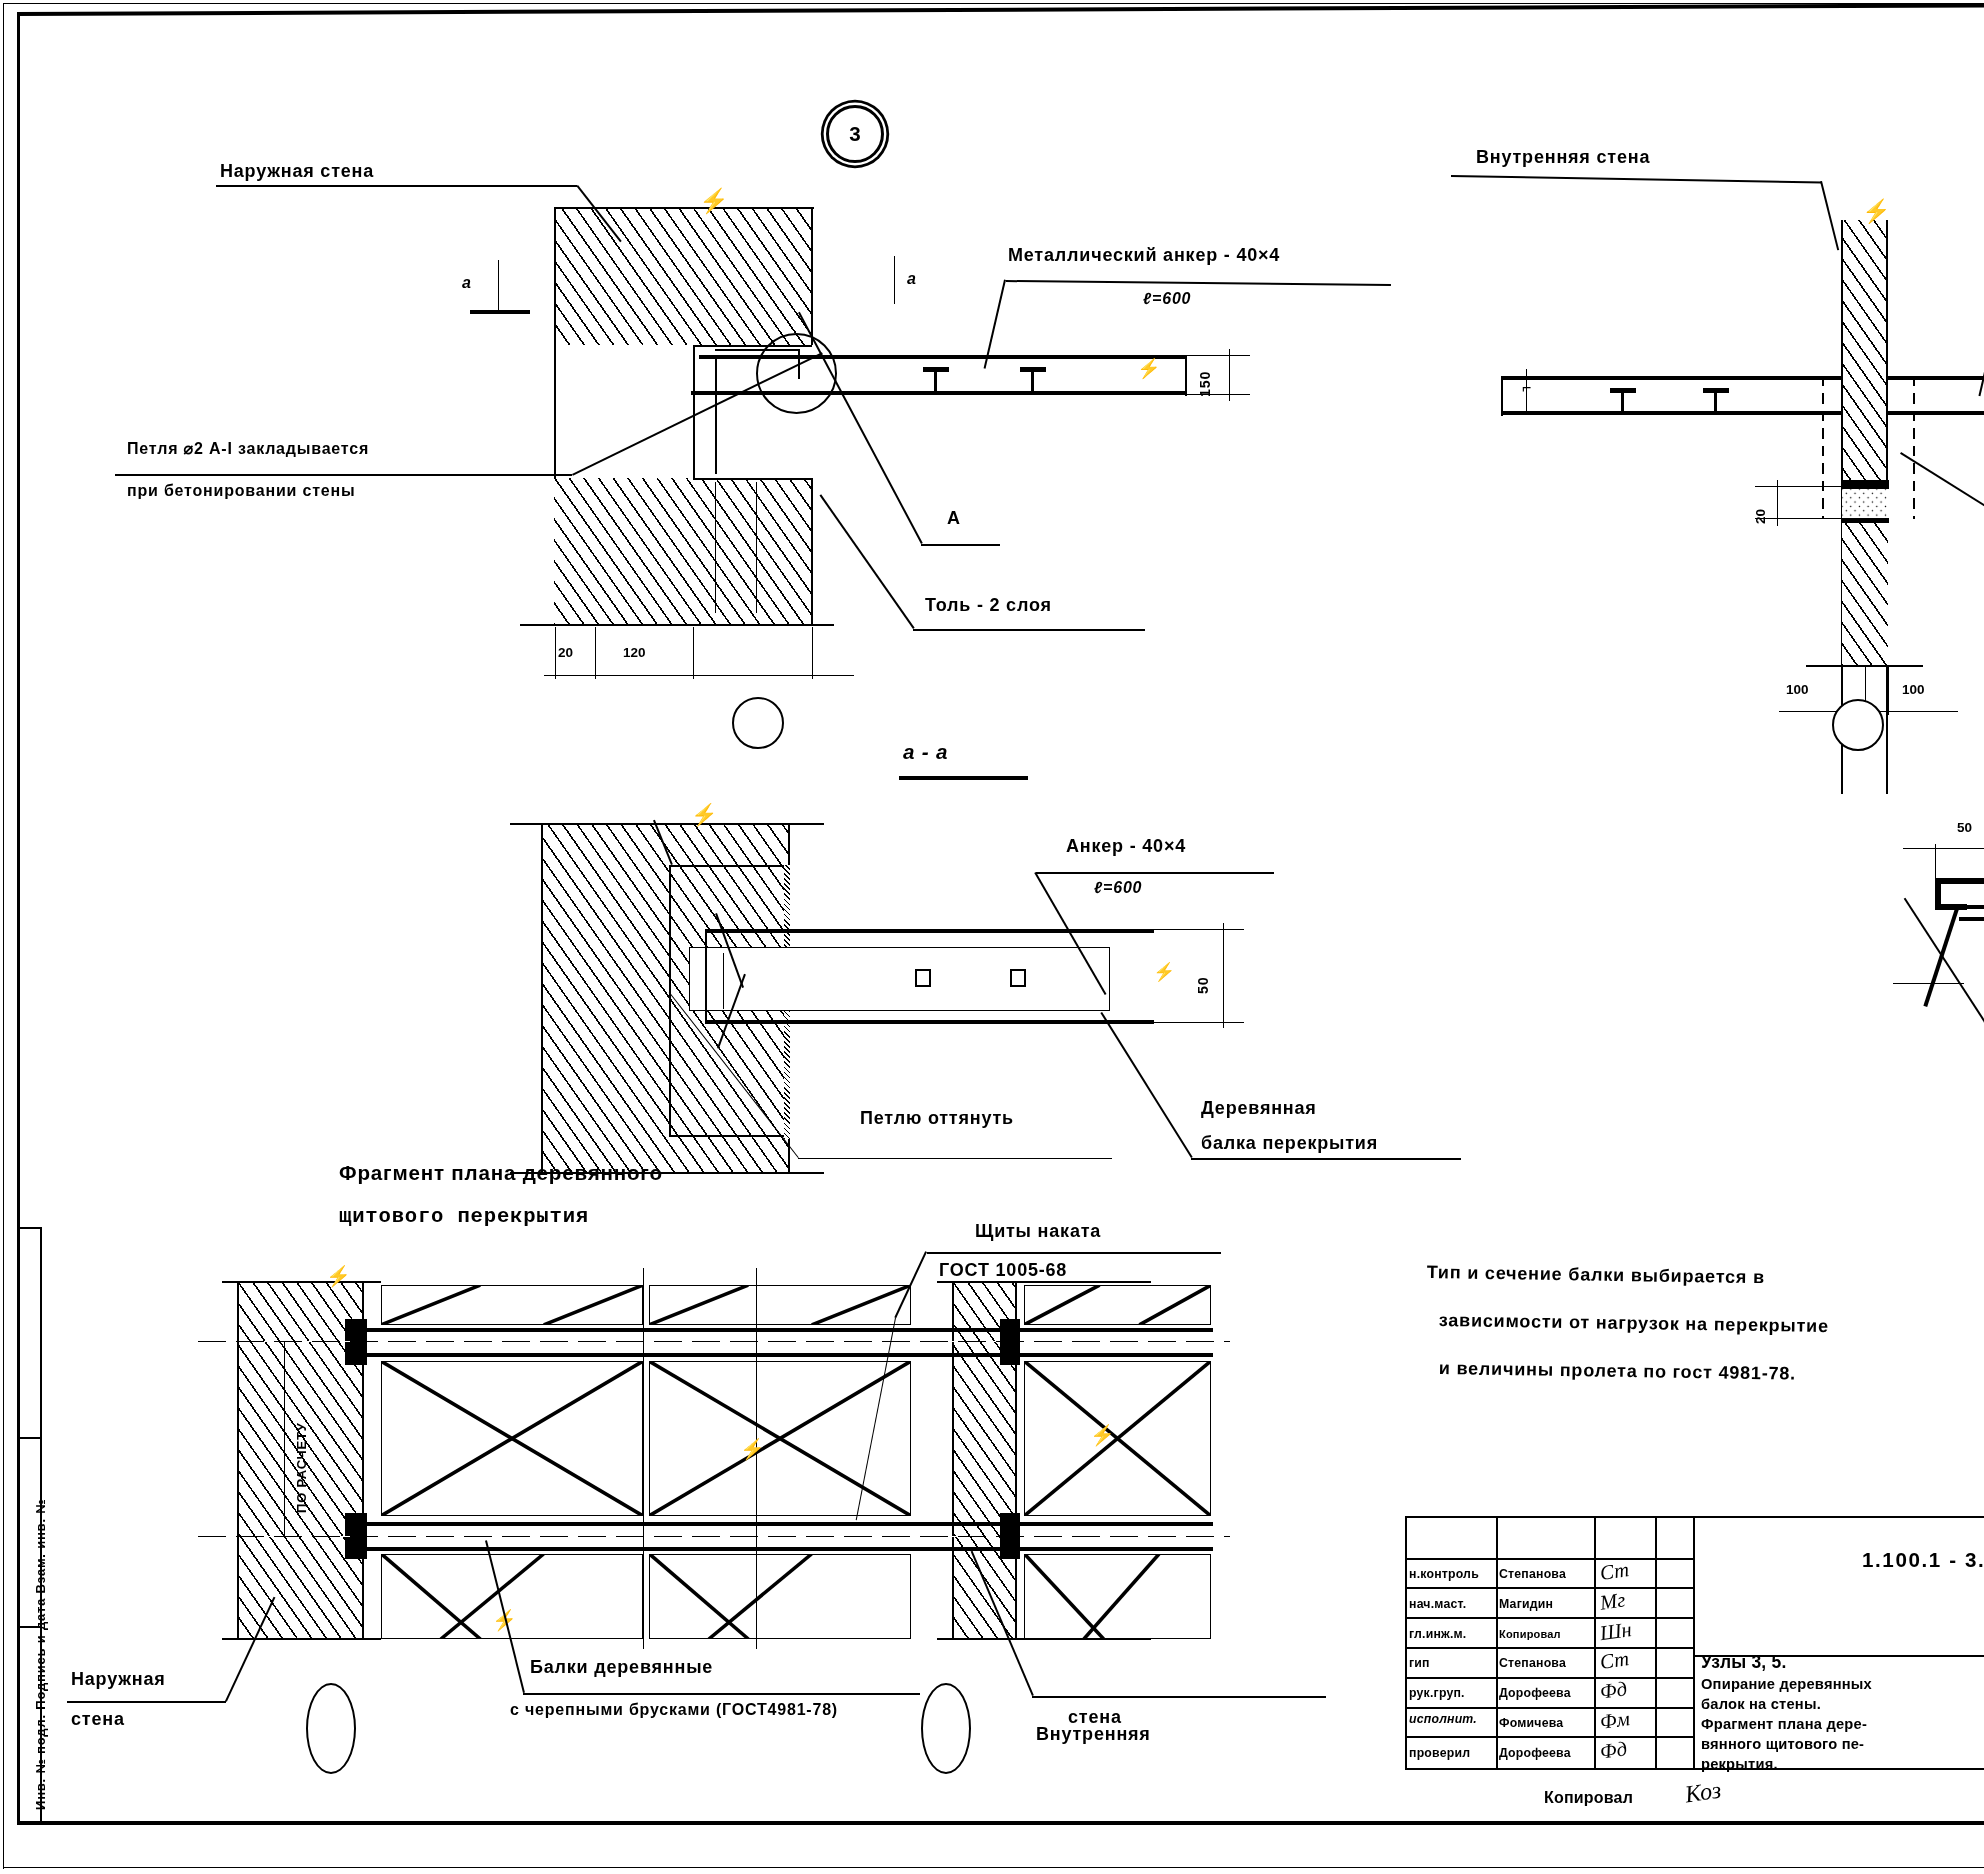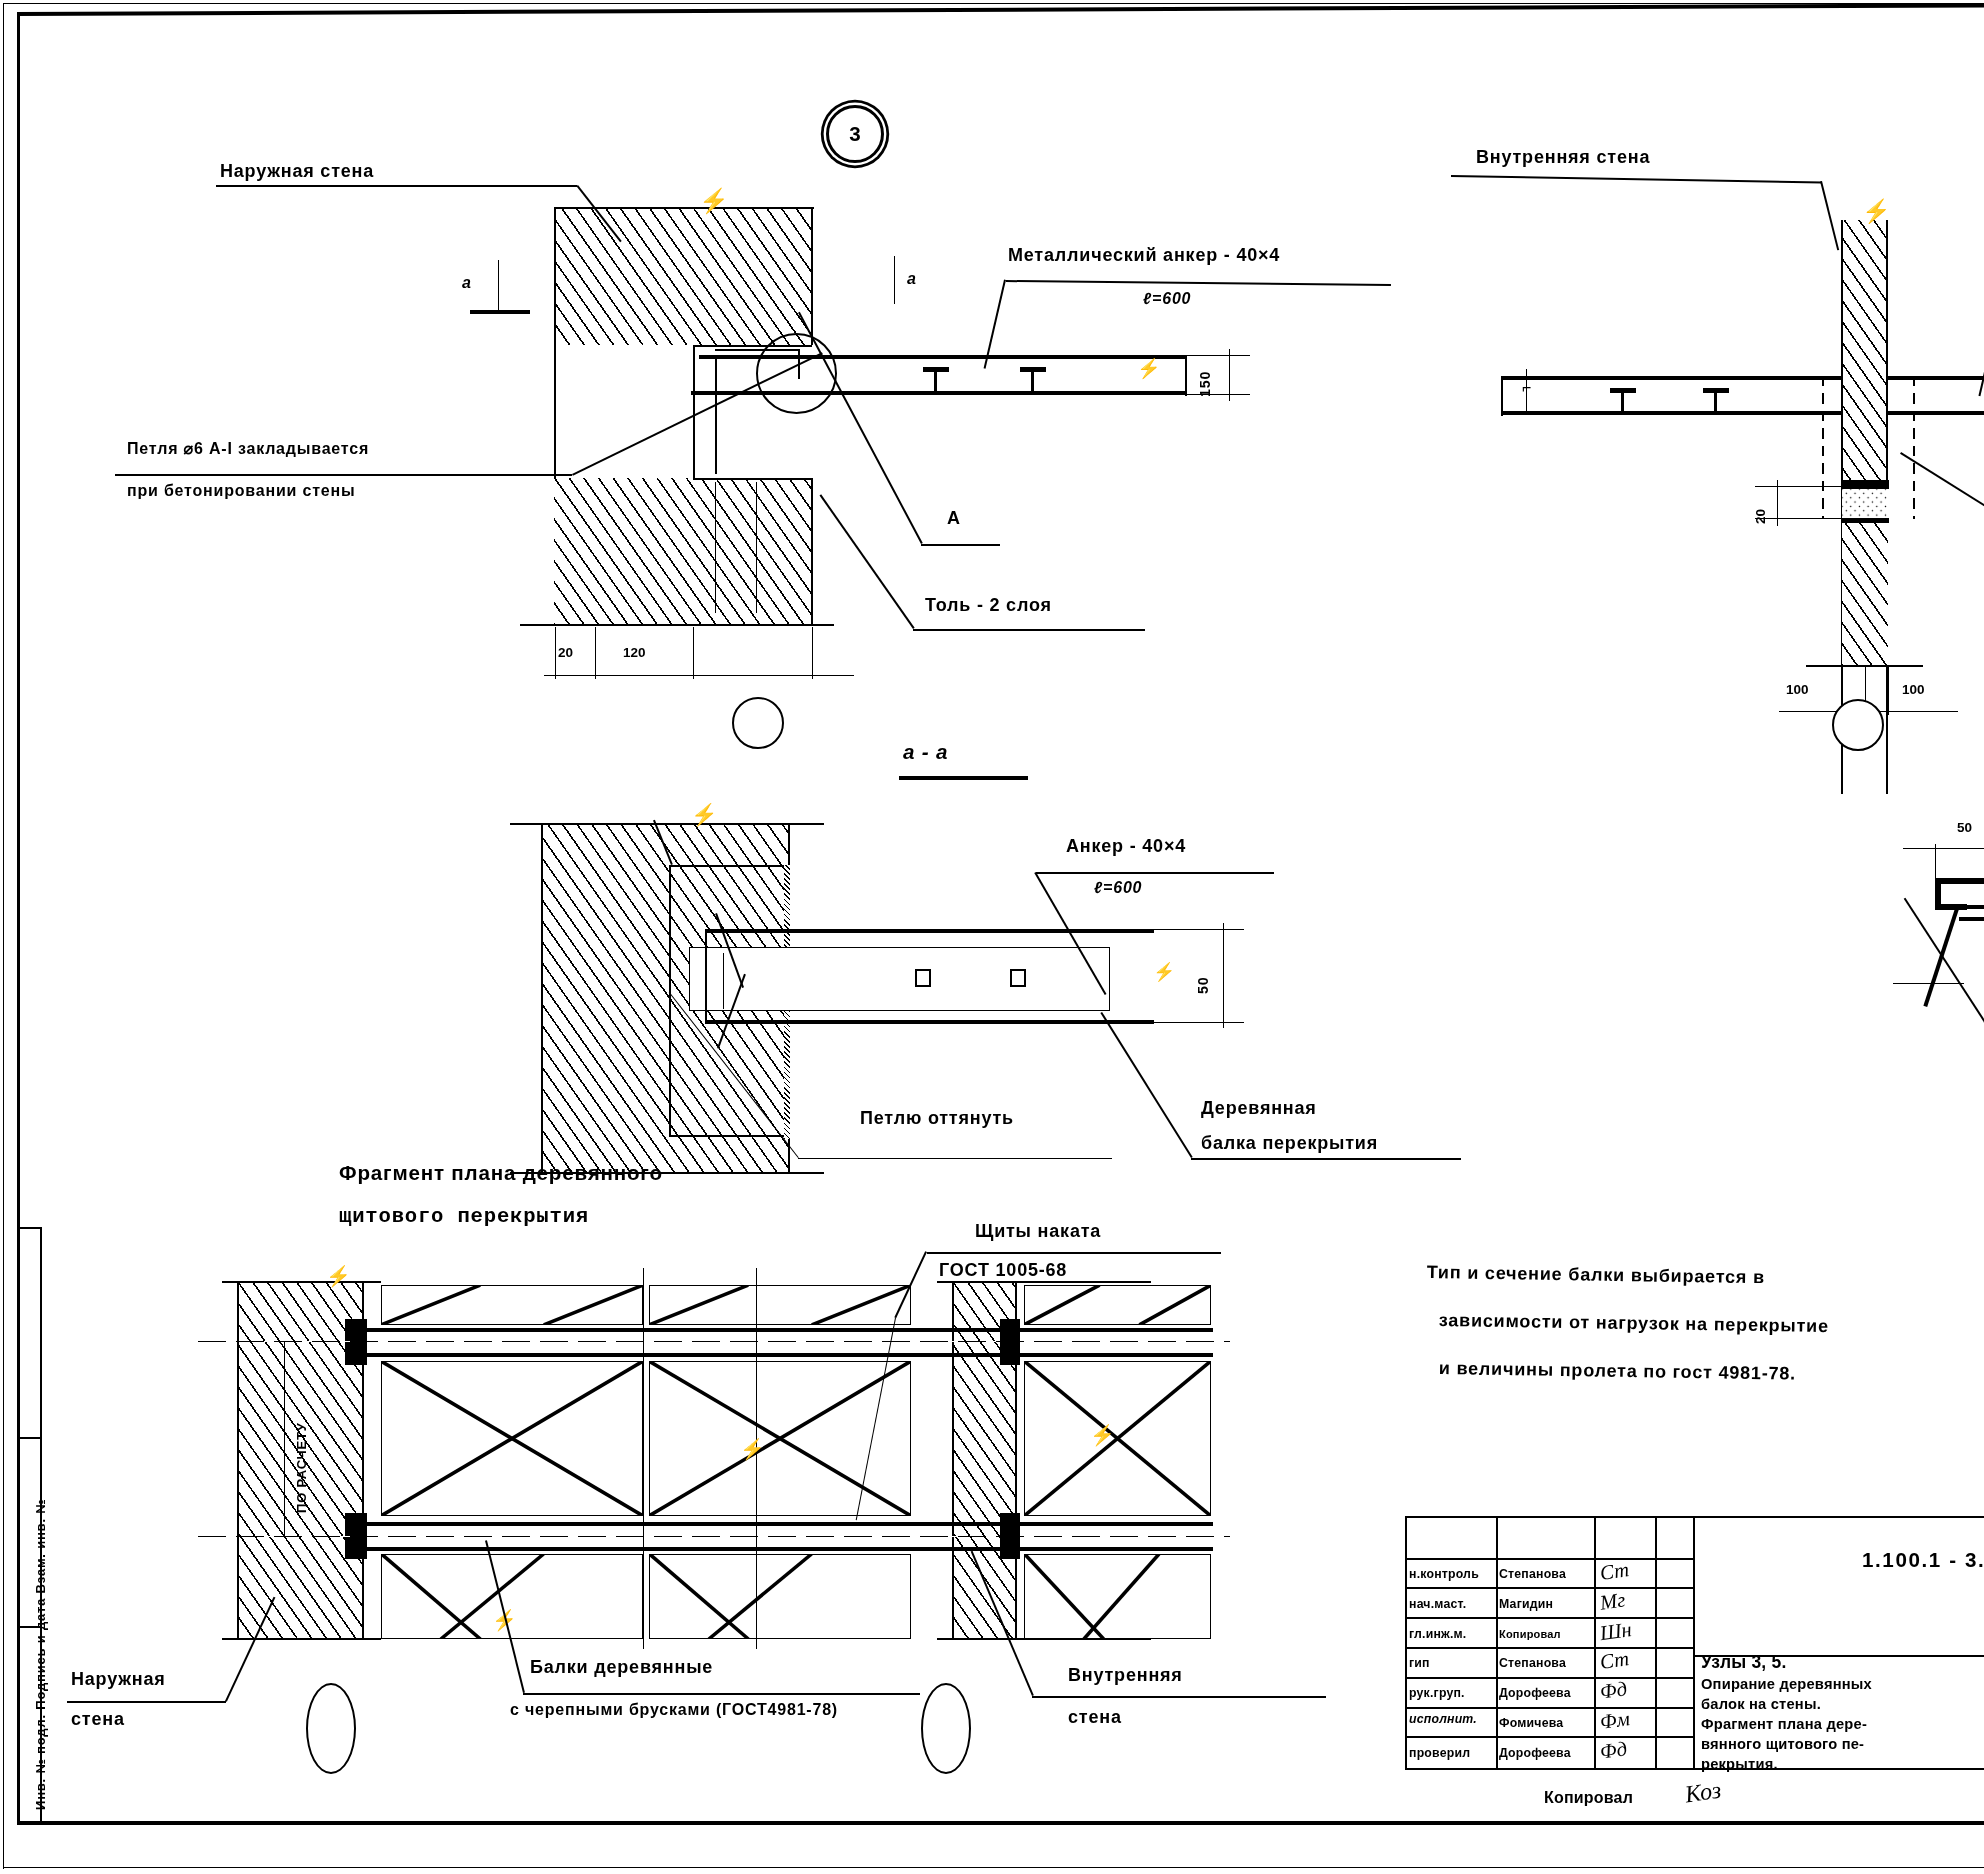--- a/index.html
+++ b/index.html
@@ -127,21 +127,21 @@
 
   <div class="t lg" style="left:220px;top:161px;">Наружная  стена</div>
   <div class="ln med" style="left:216px;top:185px;width:361px;"></div>
   <div class="ln" style="left:578px;top:185px;width:71px;height:1.6px;transform:rotate(52deg);transform-origin:left top;"></div>
 
   <div class="t lg" style="left:1008px;top:245px;">Металлический анкер - 40×4</div>
   <div class="t md ital" style="left:1143px;top:290px;">ℓ=600</div>
   <div class="ln med" style="left:1006px;top:280px;width:385px;transform:rotate(0.6deg);transform-origin:left top;"></div>
   <div class="ln" style="left:1006px;top:280px;width:91px;height:1.6px;transform:rotate(103deg);transform-origin:left top;"></div>
 
-  <div class="t md" style="left:127px;top:439px;">Петля ⌀6 A-I закладывается</div>
+  <div class="t md" style="left:127px;top:439px;">Петля ⌀2 A-I закладывается</div>
   <div class="t md" style="left:127px;top:482px;">при бетонировании стены</div>
   <div class="ln med" style="left:115px;top:474px;width:457px;"></div>
   <div class="ln" style="left:572px;top:474px;width:278px;height:1.6px;transform:rotate(-26deg);transform-origin:left top;"></div>
 
   <div class="t lg" style="left:947px;top:508px;">А</div>
   <div class="ln med" style="left:921px;top:544px;width:79px;"></div>
   <div class="ln" style="left:921px;top:544px;width:262px;height:1.6px;transform:rotate(-118deg);transform-origin:left top;"></div>
 
   <div class="t lg" style="left:925px;top:595px;">Толь - 2 слоя</div>
   <div class="ln med" style="left:913px;top:629px;width:232px;"></div>
@@ -400,21 +400,21 @@
   <div class="ln med" style="left:67px;top:1701px;width:159px;"></div>
   <div class="ln" style="left:225px;top:1701px;width:115px;height:1.6px;transform:rotate(-65deg);transform-origin:left top;"></div>
   <div class="node plain" style="left:306px;top:1683px;width:50px;height:91px;border-radius:50%;"></div>
 
   <div class="t lg" style="left:530px;top:1657px;">Балки  деревянные</div>
   <div class="t md" style="left:510px;top:1701px;">с черепными брусками (ГОСТ4981-78)</div>
   <div class="ln med" style="left:523px;top:1693px;width:397px;"></div>
   <div class="ln" style="left:523px;top:1693px;width:157px;height:1.6px;transform:rotate(-104deg);transform-origin:left top;"></div>
   <div class="node plain" style="left:921px;top:1683px;width:50px;height:91px;border-radius:50%;"></div>
 
-  <div class="t lg" style="left:1036px;top:1665px;margin-left:32px;">Внутренняя</div>
+  <div class="t lg" style="left:1036px;top:1724px;">Внутренняя</div>
   <div class="t lg" style="left:1068px;top:1707px;">стена</div>
   <div class="ln med" style="left:1032px;top:1696px;width:294px;"></div>
   <div class="ln" style="left:1032px;top:1696px;width:157px;height:1.6px;transform:rotate(-113deg);transform-origin:left top;"></div>
 
   <div class="tb" style="left:1405px;top:1516px;width:1151px;height:254px;">
 
     <div class="c" style="left:89px;"></div>
     <div class="c" style="left:187px;"></div>
     <div class="c" style="left:248px;"></div>
     <div class="c" style="left:286px;"></div>

